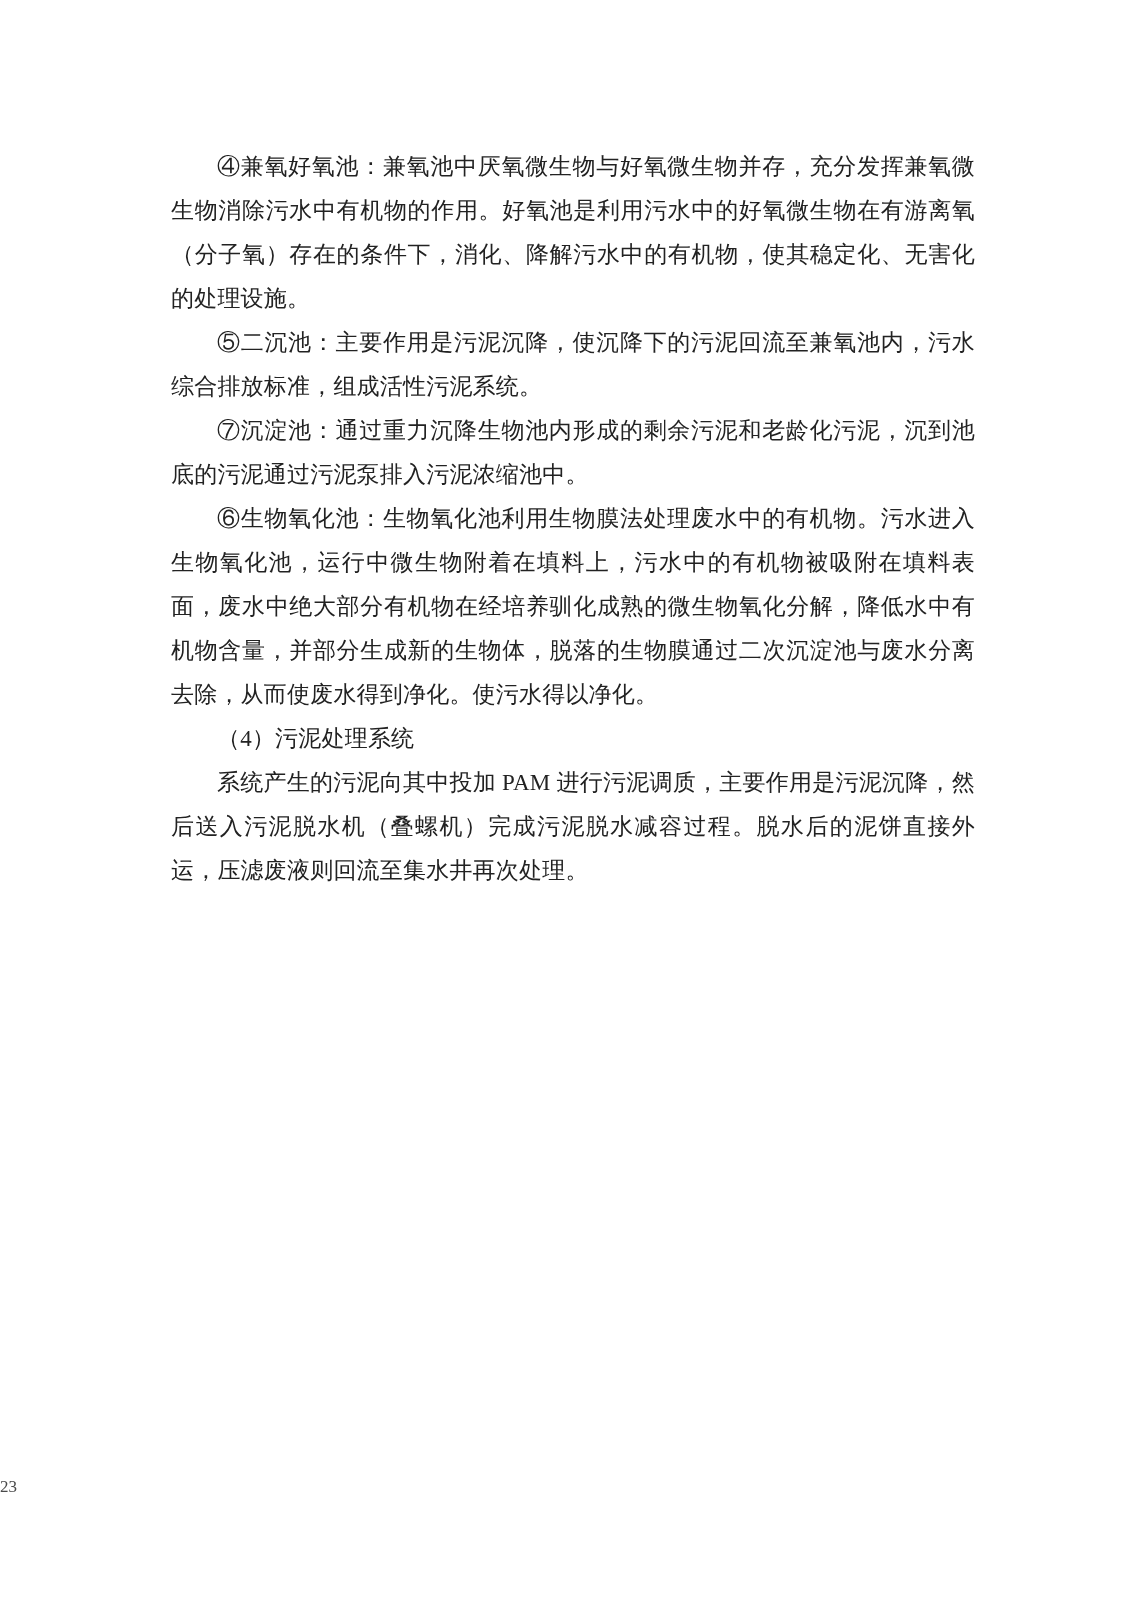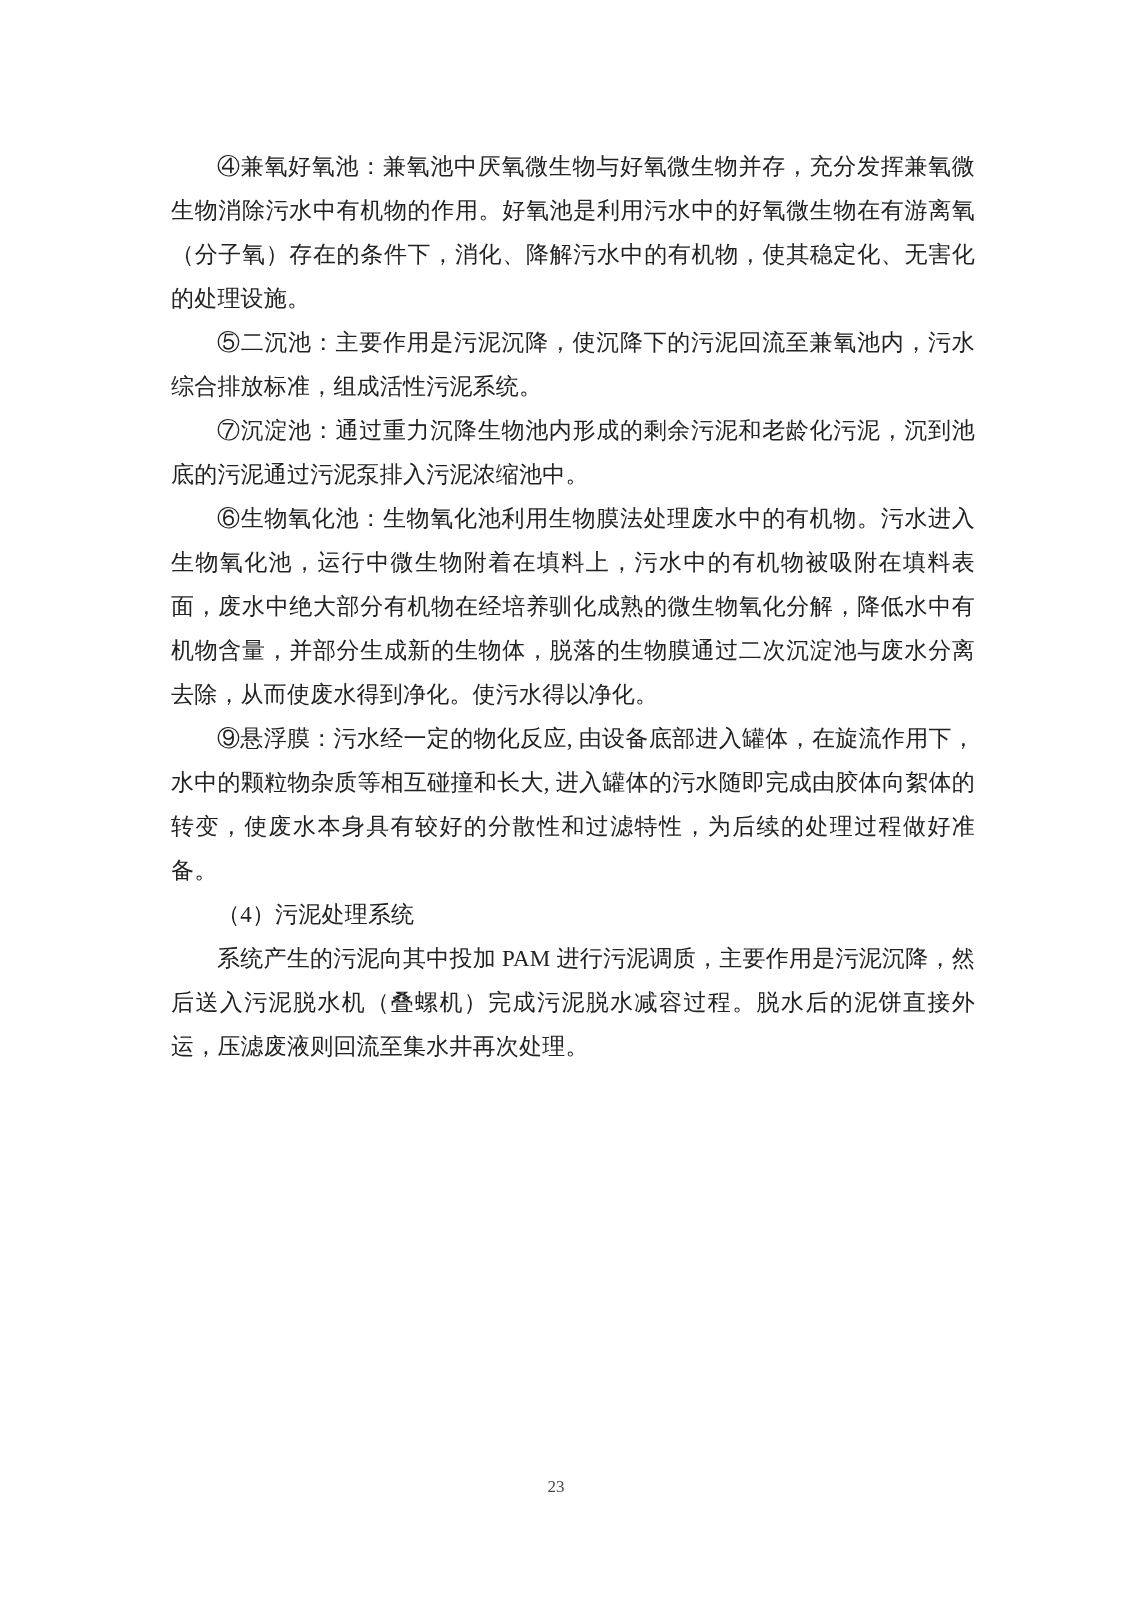--- a/index.html
+++ b/index.html
@@ -29,34 +29,33 @@
   .content p {
     margin: 0;
     padding: 0;
     text-indent: 2em;
   }
   .page-number {
     position: absolute;
     left: 0;
     right: 0;
     top: 1476px;
-    text-align: center;
+    text-align: left;
     font-size: 17px;
     line-height: 22px;
     color: #4a4a4a;
     font-family: "Liberation Serif", "DejaVu Serif", serif;
   }
 </style>
 </head>
 <body>
 
 <div class="page">
   <div class="content">
     <p>④兼氧好氧池：兼氧池中厌氧微生物与好氧微生物并存，充分发挥兼氧微生物消除污水中有机物的作用。好氧池是利用污水中的好氧微生物在有游离氧（分子氧）存在的条件下，消化、降解污水中的有机物，使其稳定化、无害化的处理设施。</p>
     <p>⑤二沉池：主要作用是污泥沉降，使沉降下的污泥回流至兼氧池内，污水综合排放标准，组成活性污泥系统。</p>
     <p>⑦沉淀池：通过重力沉降生物池内形成的剩余污泥和老龄化污泥，沉到池底的污泥通过污泥泵排入污泥浓缩池中。</p>
     <p>⑥生物氧化池：生物氧化池利用生物膜法处理废水中的有机物。污水进入生物氧化池，运行中微生物附着在填料上，污水中的有机物被吸附在填料表面，废水中绝大部分有机物在经培养驯化成熟的微生物氧化分解，降低水中有机物含量，并部分生成新的生物体，脱落的生物膜通过二次沉淀池与废水分离去除，从而使废水得到净化。使污水得以净化。</p>
-    <p>⑨悬浮膜：污水经一定的物化反应, 由设备底部进入罐体，在旋流作用下，水中的颗粒物杂质等相互碰撞和长大, 进入罐体的污水随即完成由胶体向絮体的转变，使废水本身具有较好的分散性和过滤特性，为后续的处理过程做好准备。</p>
     <p>（4）污泥处理系统</p>
     <p>系统产生的污泥向其中投加 PAM 进行污泥调质，主要作用是污泥沉降，然后送入污泥脱水机（叠螺机）完成污泥脱水减容过程。脱水后的泥饼直接外运，压滤废液则回流至集水井再次处理。</p>
   </div>
   <div class="page-number">23</div>
 </div>
 
 </body></html>

